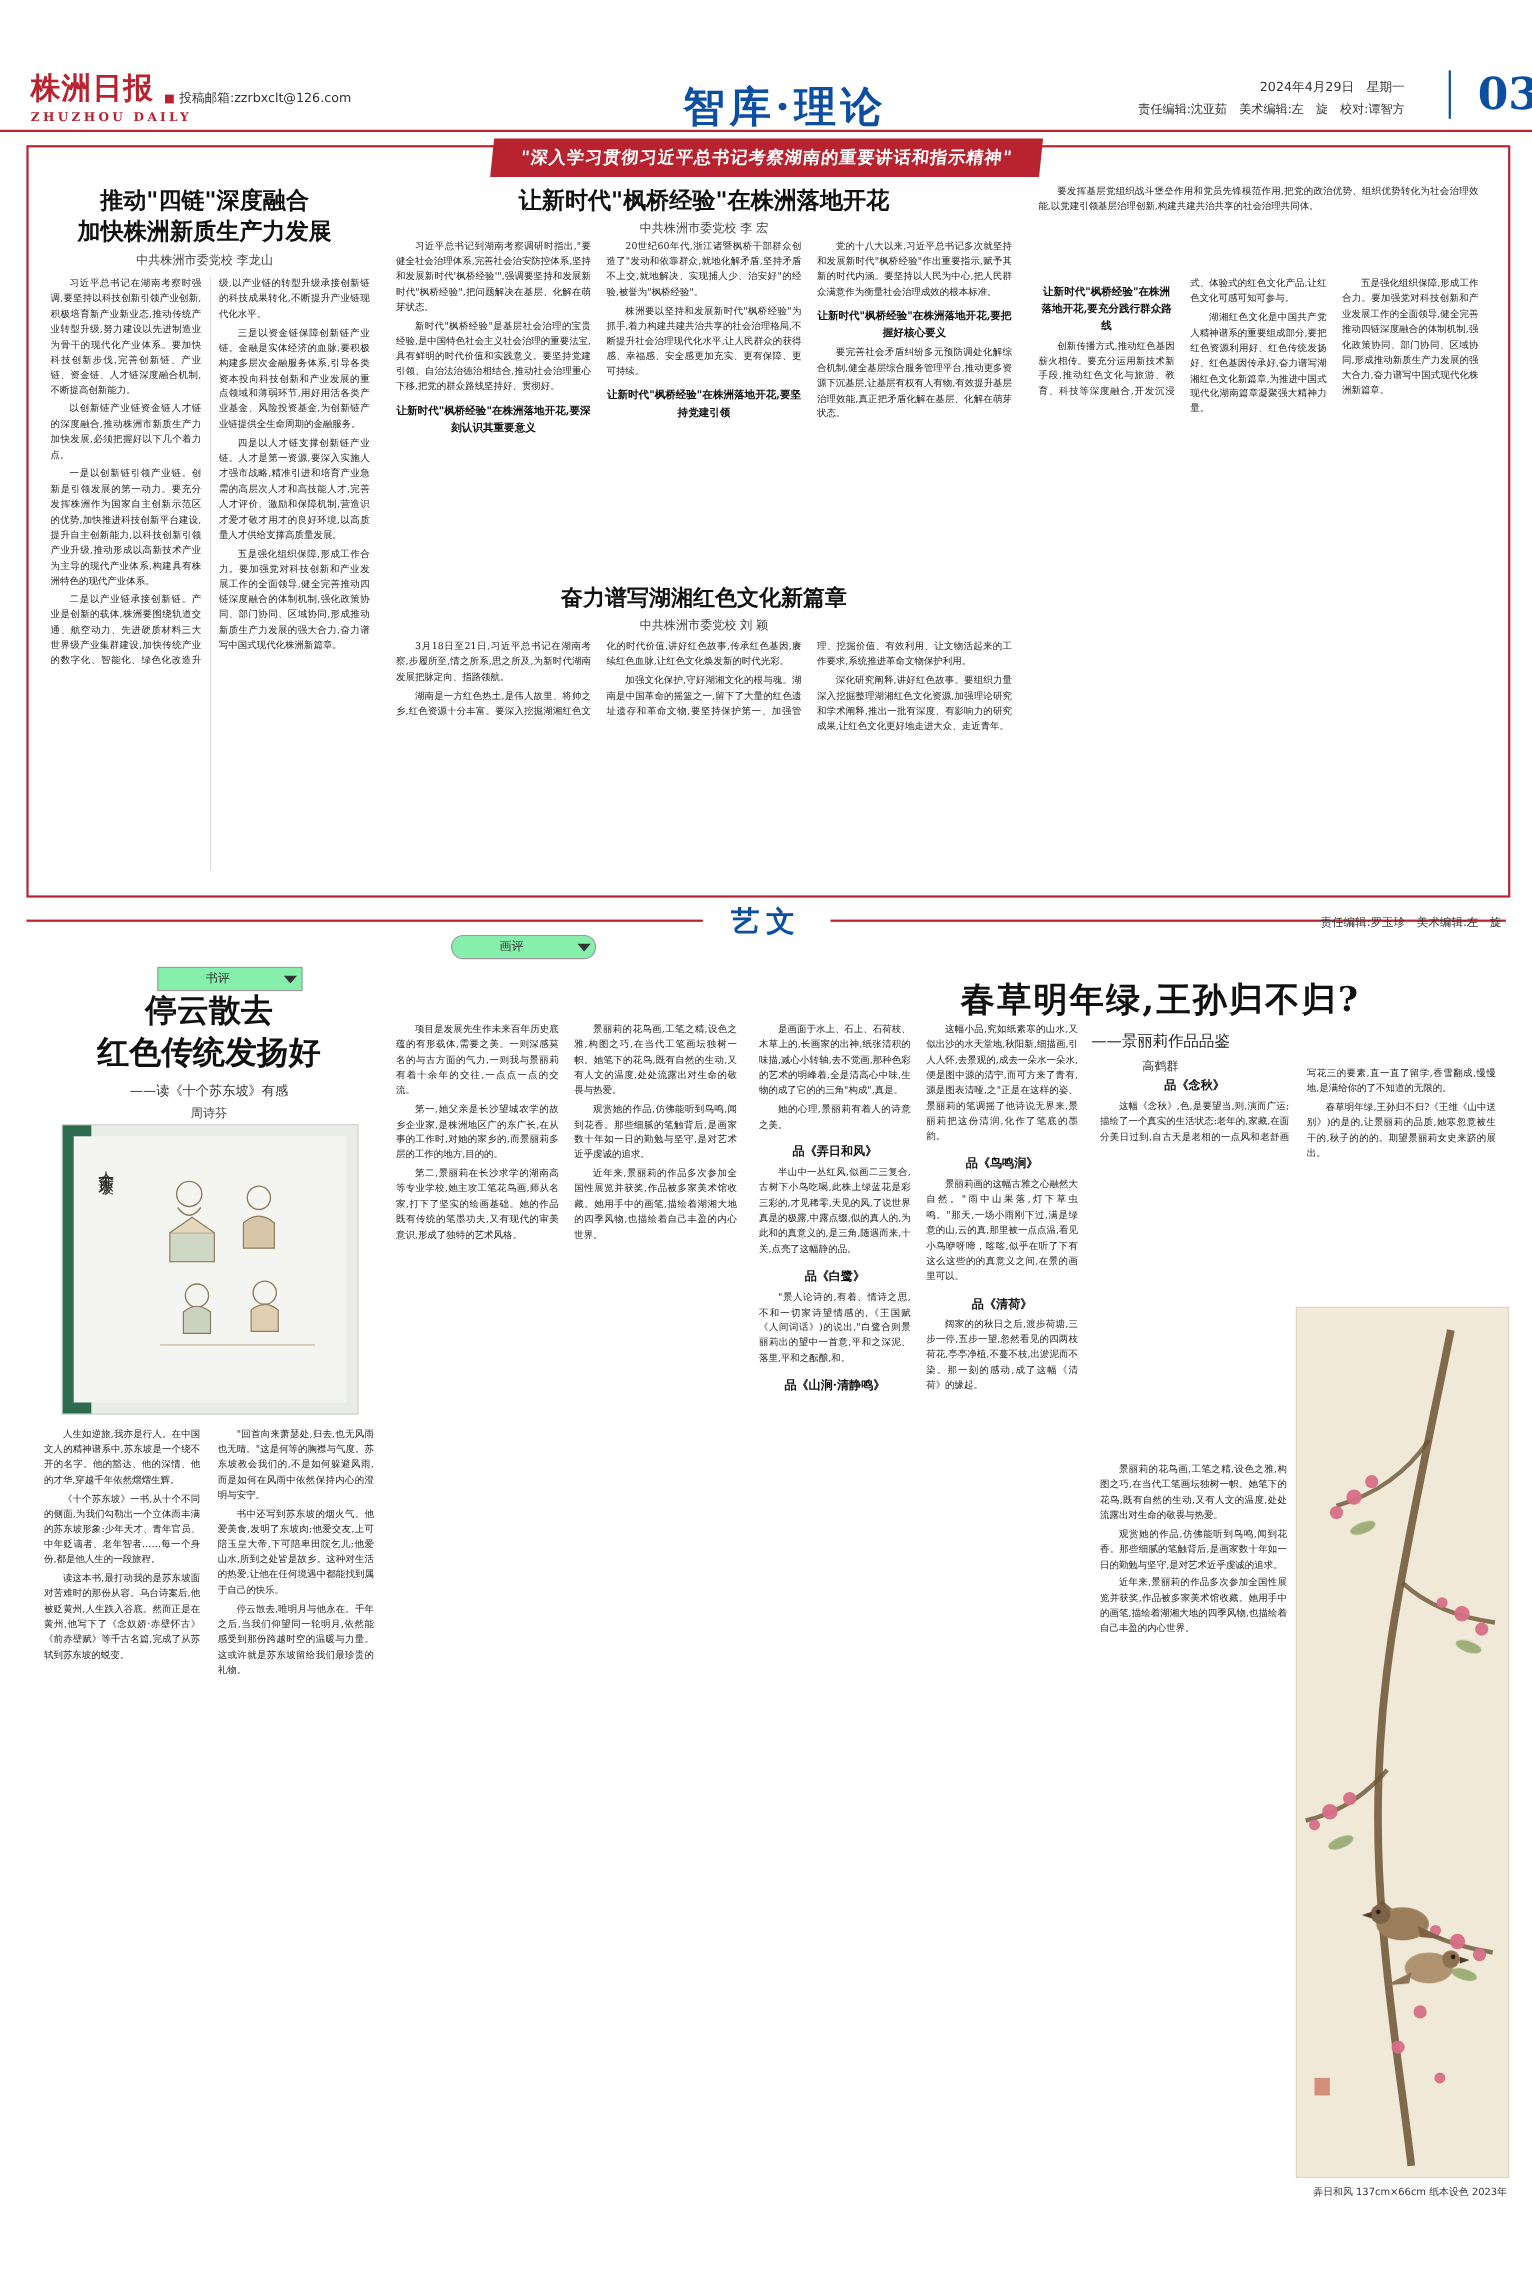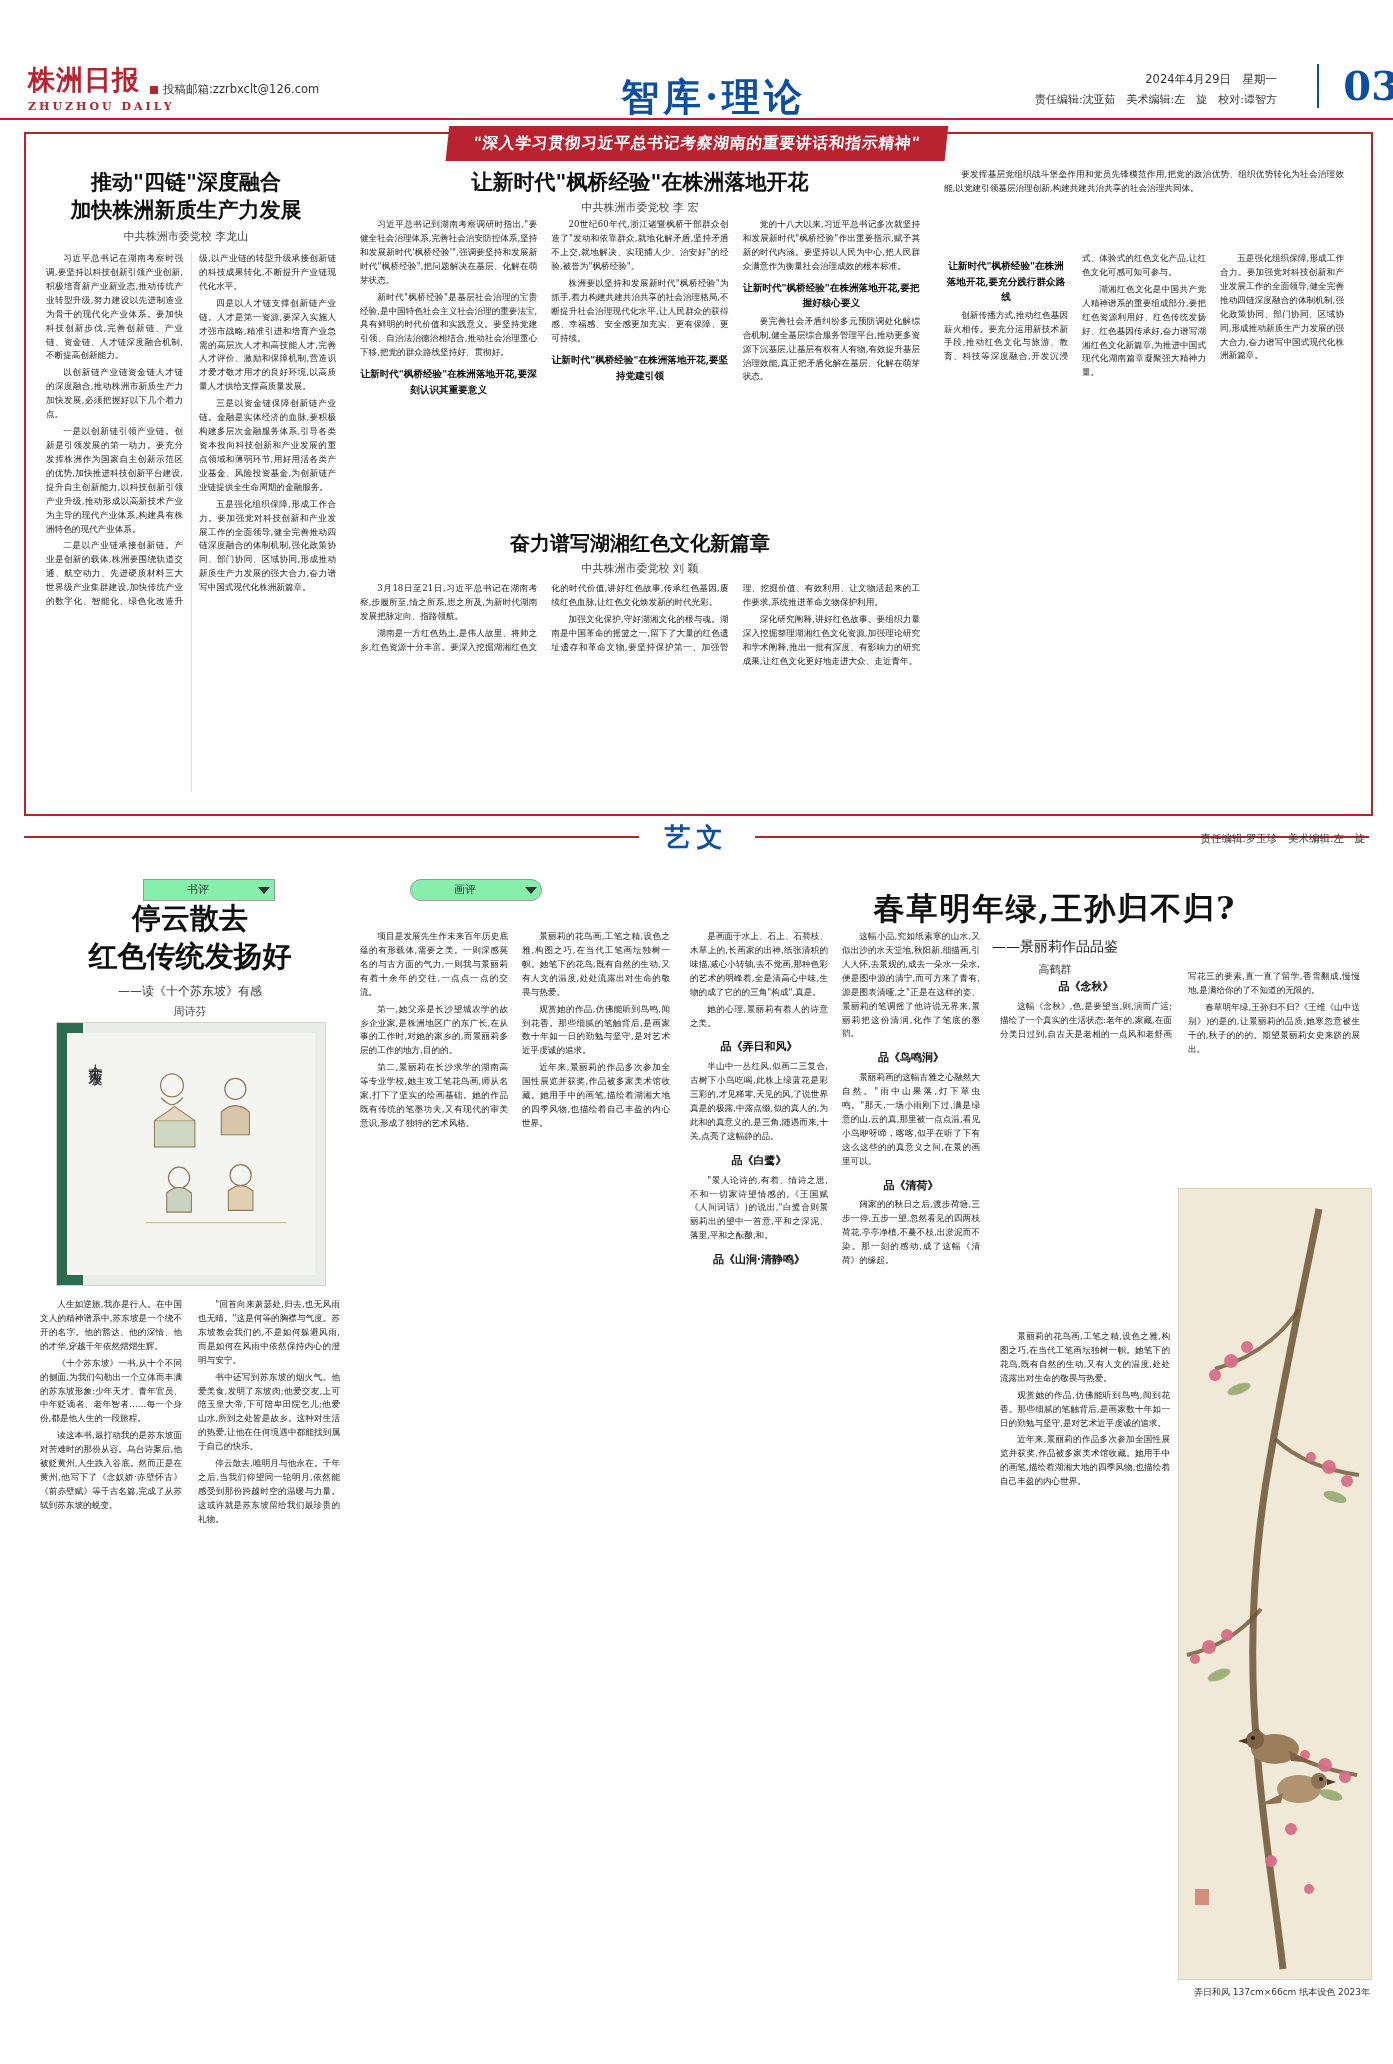--- a/index.html
+++ b/index.html
@@ -134,22 +134,22 @@
   <div class="t-left col-head">
     <div class="art-title">推动"四链"深度融合</div>
     <div class="art-title">加快株洲新质生产力发展</div>
     <div class="byline">中共株洲市委党校 李龙山</div>
   </div>
   <div class="t-left-cols body-text">
     <p>习近平总书记在湖南考察时强调,要坚持以科技创新引领产业创新,积极培育新产业新业态,推动传统产业转型升级,努力建设以先进制造业为骨干的现代化产业体系。要加快科技创新步伐,完善创新链、产业链、资金链、人才链深度融合机制,不断提高创新能力。</p>
     <p>以创新链产业链资金链人才链的深度融合,推动株洲市新质生产力加快发展,必须把握好以下几个着力点。</p>
     <p>一是以创新链引领产业链。创新是引领发展的第一动力。要充分发挥株洲作为国家自主创新示范区的优势,加快推进科技创新平台建设,提升自主创新能力,以科技创新引领产业升级,推动形成以高新技术产业为主导的现代产业体系,构建具有株洲特色的现代产业体系。</p>
     <p>二是以产业链承接创新链。产业是创新的载体,株洲要围绕轨道交通、航空动力、先进硬质材料三大世界级产业集群建设,加快传统产业的数字化、智能化、绿色化改造升级,以产业链的转型升级承接创新链的科技成果转化,不断提升产业链现代化水平。</p>
+    <p>三是以资金链保障创新链产业链。金融是实体经济的血脉,要积极构建多层次金融服务体系,引导各类资本投向科技创新和产业发展的重点领域和薄弱环节,用好用活各类产业基金、风险投资基金,为创新链产业链提供全生命周期的金融服务。</p>
     <p>四是以人才链支撑创新链产业链。人才是第一资源,要深入实施人才强市战略,精准引进和培育产业急需的高层次人才和高技能人才,完善人才评价、激励和保障机制,营造识才爱才敬才用才的良好环境,以高质量人才供给支撑高质量发展。</p>
-    <p>三是以资金链保障创新链产业链。金融是实体经济的血脉,要积极构建多层次金融服务体系,引导各类资本投向科技创新和产业发展的重点领域和薄弱环节,用好用活各类产业基金、风险投资基金,为创新链产业链提供全生命周期的金融服务。</p>
     <p>五是强化组织保障,形成工作合力。要加强党对科技创新和产业发展工作的全面领导,健全完善推动四链深度融合的体制机制,强化政策协同、部门协同、区域协同,形成推动新质生产力发展的强大合力,奋力谱写中国式现代化株洲新篇章。</p>
   </div>
 
   <div class="t-mid col-head">
     <div class="art-title">让新时代"枫桥经验"在株洲落地开花</div>
     <div class="byline">中共株洲市委党校 李 宏</div>
   </div>
   <div class="t-mid-cols body-text">
     <p>习近平总书记到湖南考察调研时指出,"要健全社会治理体系,完善社会治安防控体系,坚持和发展新时代'枫桥经验'",强调要坚持和发展新时代"枫桥经验",把问题解决在基层、化解在萌芽状态。</p>
     <p>新时代"枫桥经验"是基层社会治理的宝贵经验,是中国特色社会主义社会治理的重要法宝,具有鲜明的时代价值和实践意义。要坚持党建引领、自治法治德治相结合,推动社会治理重心下移,把党的群众路线坚持好、贯彻好。</p>
@@ -186,21 +186,21 @@
   <div class="sec-rule"></div>
   <div class="sec-title">
     <span>艺文</span>
   </div>
   <div class="sec-credits">责任编辑:罗玉珍　美术编辑:左　旋</div>
 
   <div class="tagbar" style="left:143px;top:879px;">
     <div class="label">书评</div>
     <div class="caret"></div>
   </div>
-  <div class="tagbar" style="left:410px;top:879px;border-radius:11px;">
+  <div class="tagbar" style="left:410px;top:850px;border-radius:11px;">
     <div class="label">画评</div>
     <div class="caret"></div>
   </div>
 
   <div class="b-left">
     <div class="art-title">停云散去</div>
     <div class="art-title">红色传统发扬好</div>
     <div class="sub">——读《十个苏东坡》有感</div>
     <div class="byline">周诗芬</div>
   </div>

